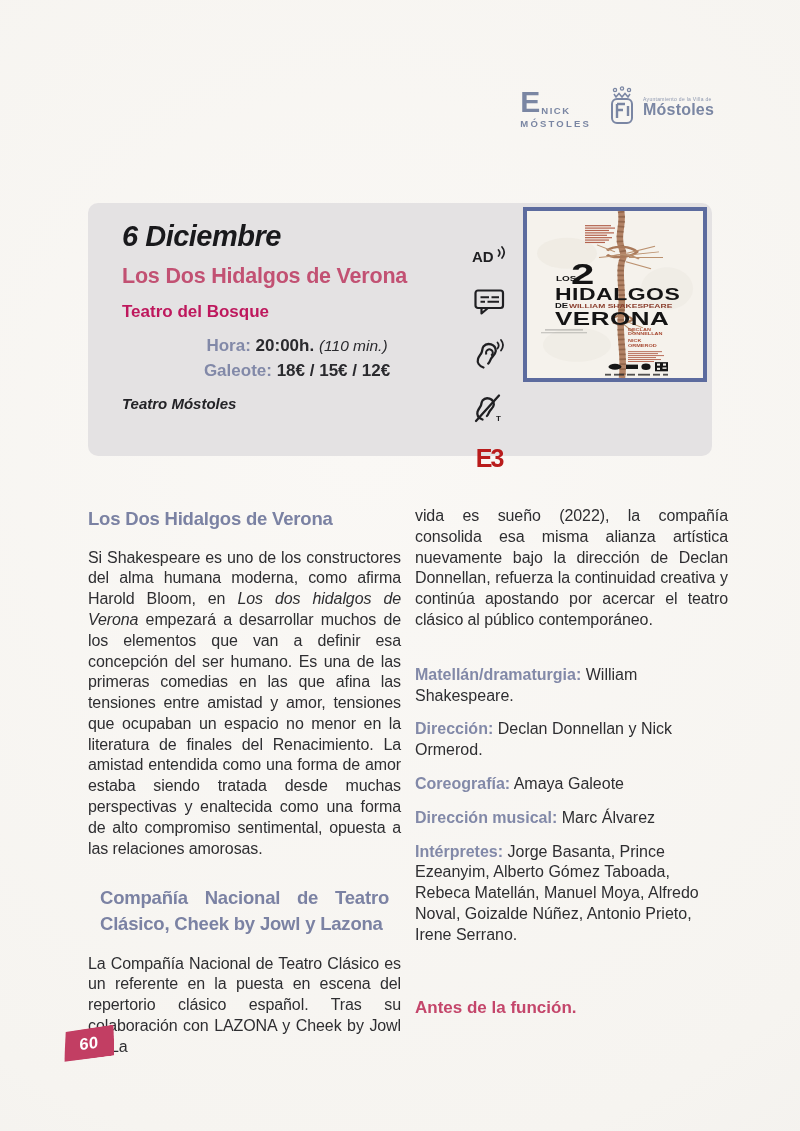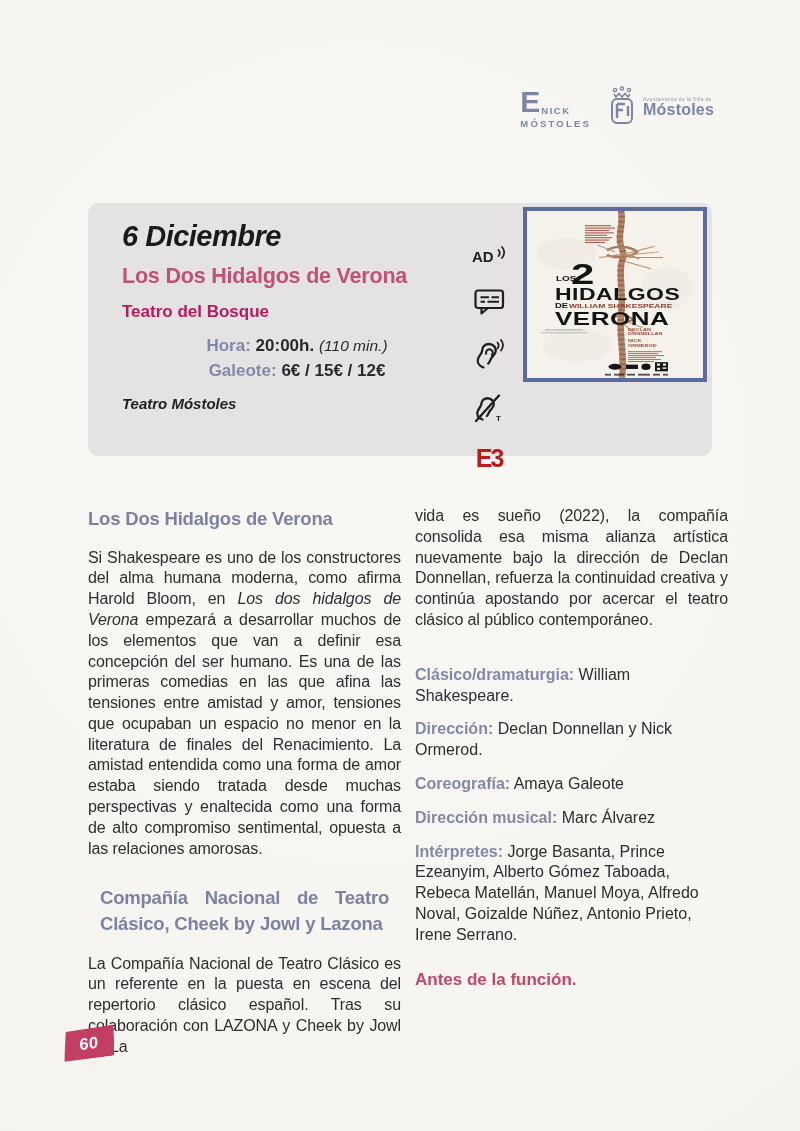--- a/index.html
+++ b/index.html
@@ -53,21 +53,21 @@
   .col{position:absolute;top:506px;width:313px;color:#2e2e31;}
   .col-left{left:88px;}
   .col-right{left:415px;}
   .sec-h{font-size:18.5px;font-weight:700;color:#7b82a3;line-height:1.38;margin:0 0 16px;text-align:justify;letter-spacing:-.2px;}
   .sec-h.h2{margin:24px 12px 17px;}
   .body-p{font-size:16px;line-height:20.8px;text-align:justify;margin:0 0 0;letter-spacing:-.1px;hyphens:auto;}
   .body-p + .sec-h{margin-top:26px;}
   .credits{margin-top:34px;}
   .credit{font-size:16px;line-height:20.8px;margin:0 0 13px;text-align:left;}
   .credit .lbl{color:#8289a8;font-weight:700;}
-  .note{font-size:17px;font-weight:700;color:#c4466b;margin-top:24px;}
+  .note{font-size:17px;font-weight:700;color:#c4466b;margin-top:52px;}
 
   
   .badge{position:absolute;left:64px;top:1028px;width:50px;height:31px;background:#c23e63;
     transform:skewY(-7deg) rotate(-1deg);clip-path:polygon(4% 2%,100% 0,100% 100%,0 98%);
     display:flex;align-items:center;justify-content:center;}
   .badge span{color:#fff;font-size:16.5px;font-weight:700;letter-spacing:.5px;}
 </style>
 </head>
 <body>
 
@@ -105,21 +105,21 @@
       <h1 class="ev-date">6 Diciembre</h1>
       <h2 class="ev-title">Los Dos Hidalgos de Verona</h2>
       <h3 class="ev-venue">Teatro del Bosque</h3>
       <p class="ev-line">
         <span class="ev-label">Hora:</span>
         <span class="ev-value">20:00h.</span>
         <span class="ev-duration">(110 min.)</span>
       </p>
       <p class="ev-line">
         <span class="ev-label">Galeote:</span>
-        <span class="ev-value">6€ / 15€ / 12€</span>
+        <span class="ev-value">18€ / 15€ / 12€</span>
       </p>
       <p class="ev-genre">Teatro Móstoles</p>
     </div>
 
     <div class="icons-col">
       <span class="icon">
         <svg width="34" height="22" viewBox="0 0 34 22">
           <text x="0" y="17" font-size="15" font-weight="700" fill="#1f1f22" font-family="Liberation Sans, sans-serif">AD</text>
           <path d="M26.5 5 q2.6 3 0 6" stroke="#1f1f22" stroke-width="1.7" fill="none" stroke-linecap="round"></path>
           <path d="M30 2 q4.4 5 0 11" stroke="#1f1f22" stroke-width="1.7" fill="none" stroke-linecap="round"></path>
@@ -233,21 +233,21 @@
     <p class="body-p"><span>Si Shakespeare es uno de los constructores del alma humana moderna, como afirma Harold Bloom, en </span><em>Los dos hidalgos de Verona</em><span> empezará a desarrollar muchos de los elementos que van a definir esa concepción del ser humano. Es una de las primeras comedias en las que afina las tensiones entre amistad y amor, tensiones que ocupaban un espacio no menor en la literatura de finales del Renacimiento. La amistad entendida como una forma de amor estaba siendo tratada desde muchas perspectivas y enaltecida como una forma de alto compromiso sentimental, opuesta a las relaciones amorosas.</span></p>
     <h3 class="sec-h h2">Compañía Nacional de Teatro Clásico, Cheek by Jowl y Lazona</h3>
     <p class="body-p">La Compañía Nacional de Teatro Clásico es un referente en la puesta en escena del repertorio clásico español. Tras su colaboración con LAZONA y Cheek by Jowl en La</p>
   </div>
 
   <div class="col col-right">
     <p class="body-p">vida es sueño (2022), la compañía consolida esa misma alianza artística nuevamente bajo la dirección de Declan Donnellan, refuerza la continuidad creativa y continúa apostando por acercar el teatro clásico al público contemporáneo.</p>
 
     <div class="credits">
       <p class="credit">
-        <span class="lbl">Clásico/dramaturgia:</span>
+        <span class="lbl">Matellán/dramaturgia:</span>
         <span>William Shakespeare.</span>
       </p>
       <p class="credit">
         <span class="lbl">Dirección:</span>
         <span>Declan Donnellan y Nick Ormerod.</span>
       </p>
       <p class="credit">
         <span class="lbl">Coreografía:</span>
         <span>Amaya Galeote</span>
       </p>

